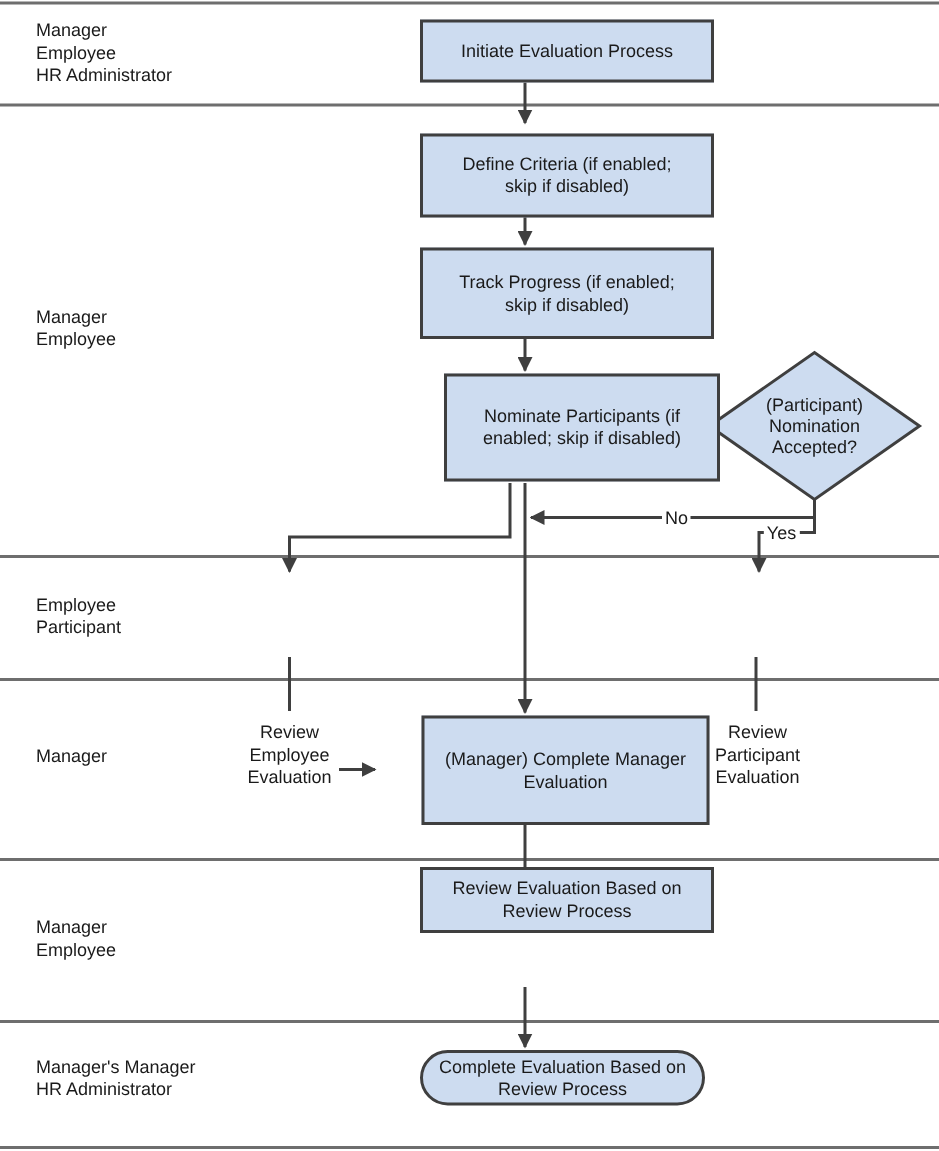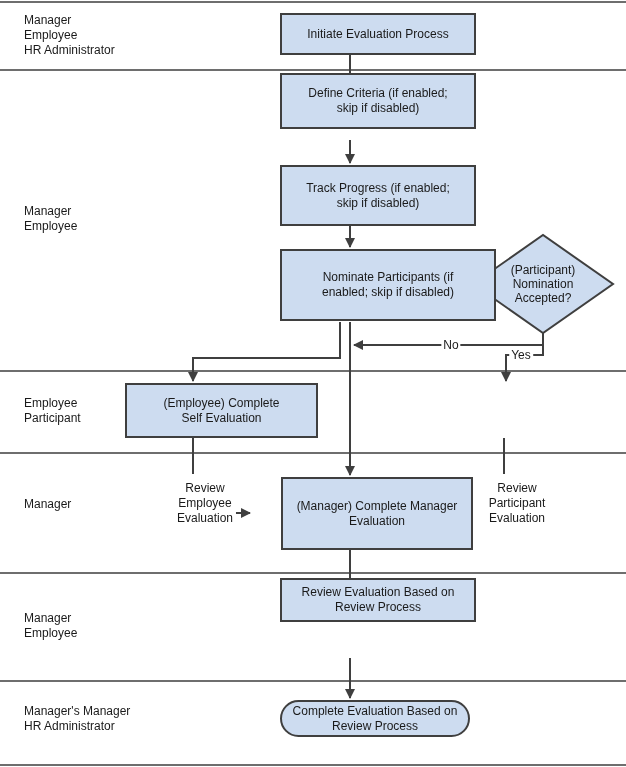--- a/index.html
+++ b/index.html
@@ -24,21 +24,21 @@
   .node.terminator{border-radius:24px;}
   .diamond-label{
     position:absolute;text-align:center;font-size:12px;line-height:14px;
     white-space:pre-line;
   }
   .edge-label{
     position:absolute;font-size:12px;line-height:14px;background:#fff;
     padding:0 2px;transform:translate(-50%,-50%);white-space:pre-line;
   }
   .edge-label.multi{
-    transform:translateX(-50%);text-align:center;line-height:15px;padding:0 3px;margin-left:12px;
+    transform:translateX(-50%);text-align:center;line-height:15px;padding:0 3px;
   }
 </style>
 </head>
 <body>
 
 <div class="canvas">
 
   <svg width="626" height="767" viewBox="0 0 626 767">
     <defs>
       <marker id="arrow" viewBox="0 0 10 10" refX="9" refY="5" markerWidth="10" markerHeight="10" markerUnits="userSpaceOnUse" orient="auto-start-reverse">
@@ -83,28 +83,26 @@
 Employee</div>
   <div class="lane-label" style="top:396px">Employee
 Participant</div>
   <div class="lane-label" style="top:497px">Manager</div>
   <div class="lane-label" style="top:611px">Manager
 Employee</div>
   <div class="lane-label" style="top:704px">Manager's Manager
 HR Administrator</div>
 
   <div class="node" style="left:252px;top:13px;width:196px;height:42px">Initiate Evaluation Process</div>
-  <div class="node" style="left:252px;top:73px;width:196px;height:56px">Define Criteria (if enabled;
+  <div class="node" style="left:252px;top:89px;width:196px;height:56px">Define Criteria (if enabled;
 skip if disabled)</div>
   <div class="node" style="left:252px;top:165px;width:196px;height:61px">Track Progress (if enabled;
 skip if disabled)</div>
-  <div class="node" style="left:252px;top:249px;width:216px;height:72px">Nominate Participants (if
+  <div class="node" style="left:268px;top:249px;width:184px;height:72px">Nominate Participants (if
 enabled; skip if disabled)</div>
-  <div class="node" style="left:97px;top:383px;width:193px;height:55px">(Employee) Complete
-Self Evaluation</div>
   <div class="node" style="left:253px;top:477px;width:192px;height:73px">(Manager) Complete Manager
 Evaluation</div>
   <div class="node" style="left:252px;top:578px;width:196px;height:44px">Review Evaluation Based on
 Review Process</div>
   <div class="node terminator" style="left:252px;top:700px;width:190px;height:37px">Complete Evaluation Based on
 Review Process</div>
 
   <div class="diamond-label" style="left:483px;top:263px;width:120px">(Participant)
 Nomination
 Accepted?</div>

